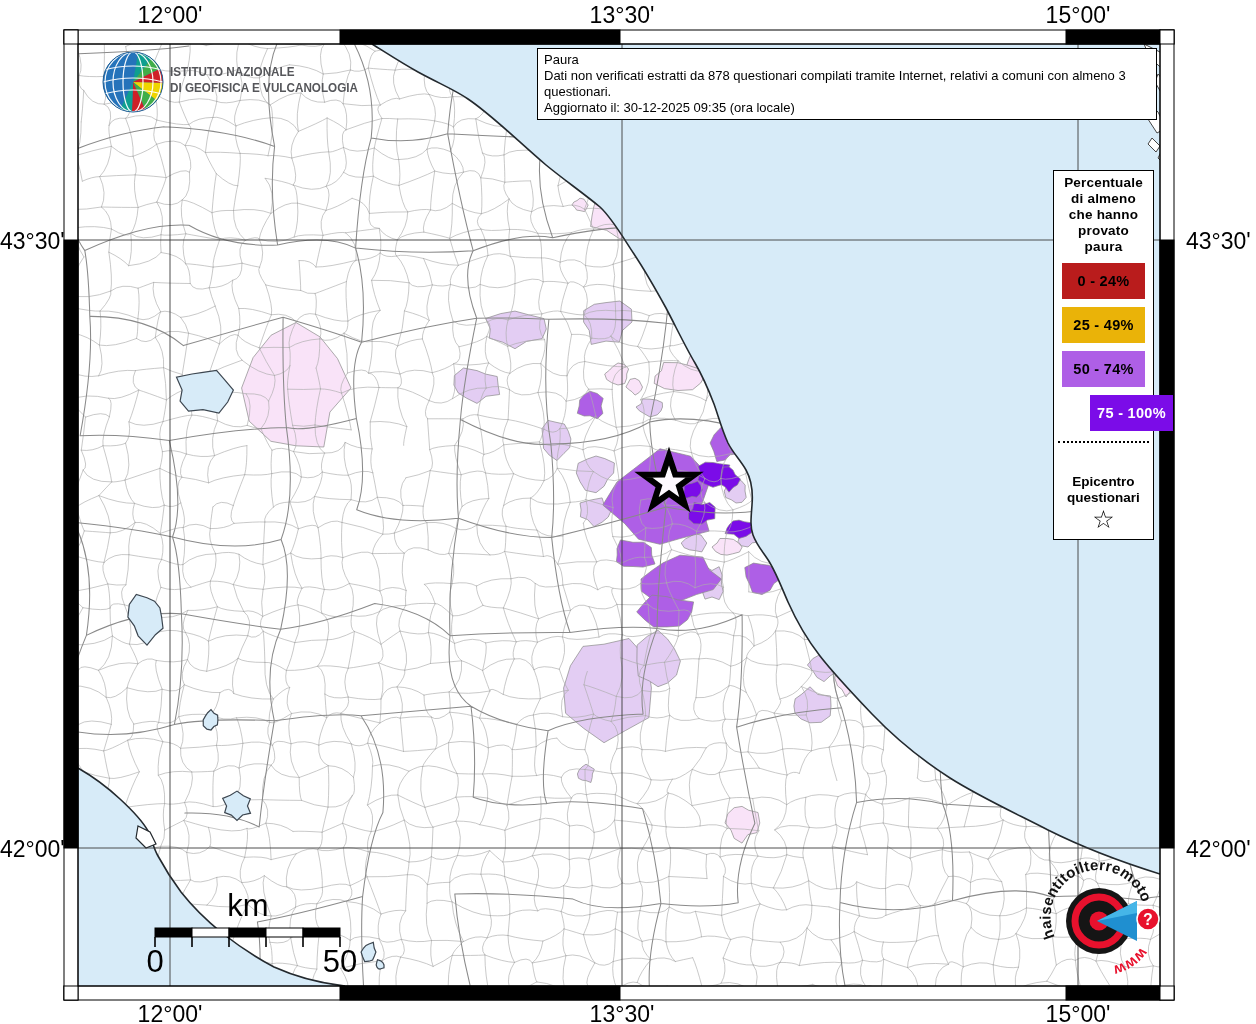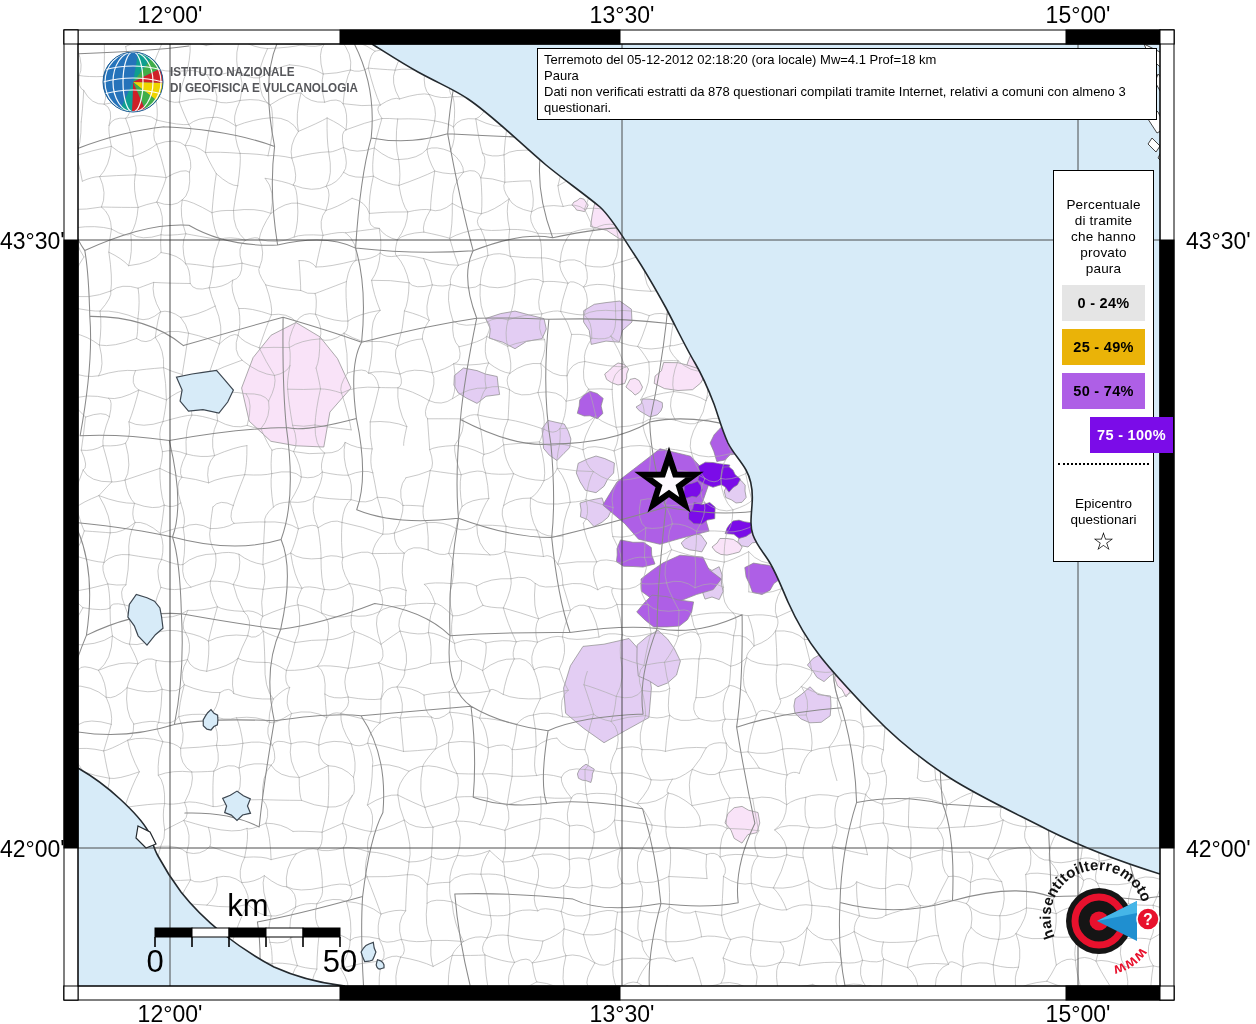--- a/index.html
+++ b/index.html
@@ -5,25 +5,25 @@
   html,body{margin:0;padding:0;}
   body{width:1256px;height:1024px;position:relative;background:#fff;
        font-family:"Liberation Sans",sans-serif;overflow:hidden;}
   #map-svg{position:absolute;left:0;top:0;z-index:1;}
   .titlebox{position:absolute;left:537px;top:48px;width:606px;z-index:6;
     background:#fff;border:1.6px solid #000;padding:3px 6px;
     font-size:13px;line-height:16px;color:#000;}
   .legend{position:absolute;left:1053px;top:170px;width:101px;z-index:6;
     background:#fff;border:1.6px solid #000;box-sizing:border-box;
     text-align:center;padding:4px 0 6px;}
-  .legend-title{font-weight:normal;font-size:13.5px;line-height:16px;letter-spacing:.2px;margin-top:22px;}
+  .legend-title{font-weight:bold;font-size:13.5px;line-height:16px;letter-spacing:.2px;}
   .swatch{width:83px;height:36px;margin:8px auto 0;display:flex;align-items:center;
     justify-content:center;font-weight:bold;font-size:14.5px;letter-spacing:.3px;}
   .legend-divider{border-top:2px dotted #000;margin:10px 4px 4px;}
-  .epicenter-label{font-weight:normal;font-size:13.5px;line-height:16px;margin-top:31px;}
+  .epicenter-label{font-weight:bold;font-size:13.5px;line-height:16px;margin-top:31px;}
   .epicenter-star{font-size:25px;line-height:27px;color:#000;}
   .coord{position:absolute;font-size:23px;color:#000;z-index:4;white-space:nowrap;}
   .coord.h{transform:translateX(-50%);text-align:center;}
   .coord.vl{width:60px;text-align:right;}
 </style>
 </head>
 <body>
 
 <svg id="map-svg" width="1256" height="1024" viewBox="0 0 1256 1024">
     <defs>
@@ -158,34 +158,34 @@
       <polygon points="1097,921 1137,901 1137,941" fill="#1f8fd0"></polygon>
       <polygon points="1097,921 1137,901 1137,913" fill="#45b6e8"></polygon>
       <text font-size="15" font-weight="bold" letter-spacing="0.2"><textPath href="#hl-arc"><tspan fill="#111">haisentitoilterremoto</tspan><tspan fill="#e8112d">.it</tspan></textPath></text>
       <text font-size="15" font-weight="bold" fill="#e8112d"><textPath href="#hl-arc2">www.</textPath></text>
       <circle cx="1148" cy="919" r="11" fill="#e8112d" stroke="#fff" stroke-width="1.5"></circle>
       <text x="1148" y="925" font-size="16" font-weight="bold" text-anchor="middle" fill="#fff">?</text>
     </g>
   </svg>
 
 <div class="titlebox">
-  <div>Terremoto del 05-12-2012 02:18:20 (ora locale) Mw=4.1 Prof=18 km</div>
   <div>Paura</div>
   <div>Dati non verificati estratti da 878 questionari compilati tramite Internet, relativi a comuni con almeno 3 questionari.</div>
+  <div>Aggiornato il: 30-12-2025 09:35 (ora locale)</div>
 </div>
 
 <div class="legend">
   <div class="legend-title">
     <div>Percentuale</div>
-    <div>di tramite</div>
+    <div>di almeno</div>
     <div>che hanno</div>
     <div>provato</div>
     <div>paura</div>
   </div>
-  <div class="swatch" style="background: #e5e5e5; color: rgb(0, 0, 0);">0 - 24%</div>
+  <div class="swatch" style="background: #b91c1c; color: rgb(0, 0, 0);">0 - 24%</div>
   <div class="swatch" style="background: #eab308; color: rgb(0, 0, 0);">25 - 49%</div>
   <div class="swatch" style="background: rgb(174, 95, 230); color: #000000;">50 - 74%</div>
   <div class="swatch" style="background: rgb(123, 12, 232); color: rgb(255, 255, 255); margin-left: 36px;">75 - 100%</div>
   <div class="legend-divider"></div>
   <div class="epicenter-label">
     <div>Epicentro</div>
     <div>questionari</div>
   </div>
   <div class="epicenter-star">☆</div>
 </div>

